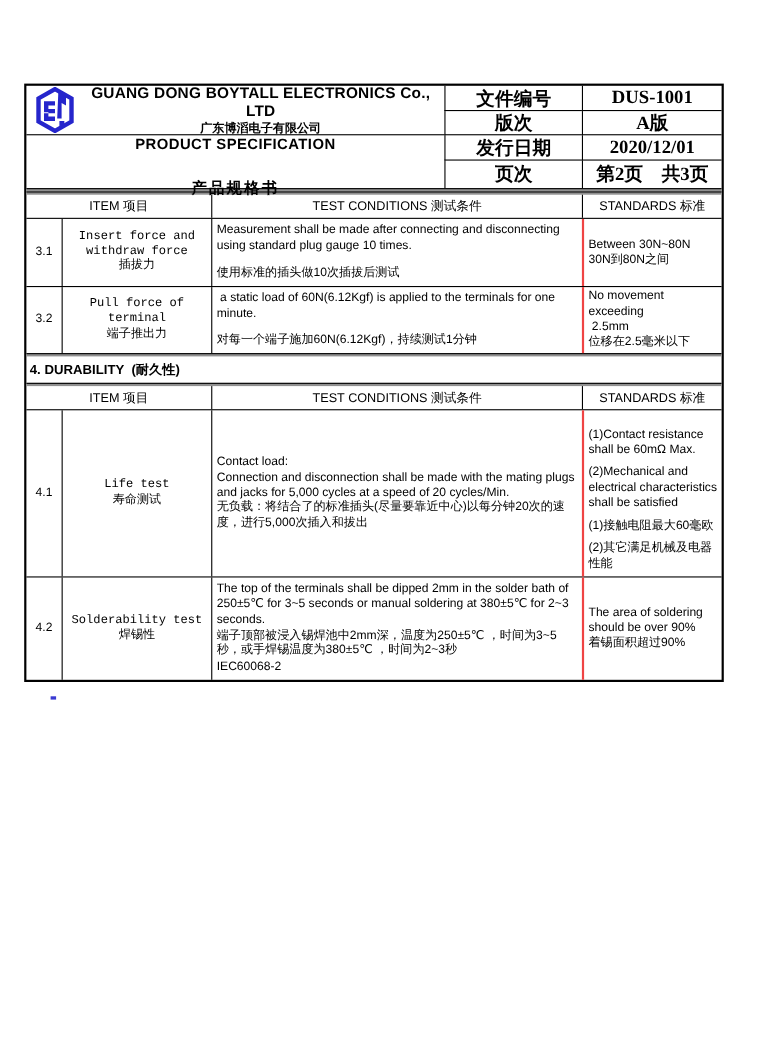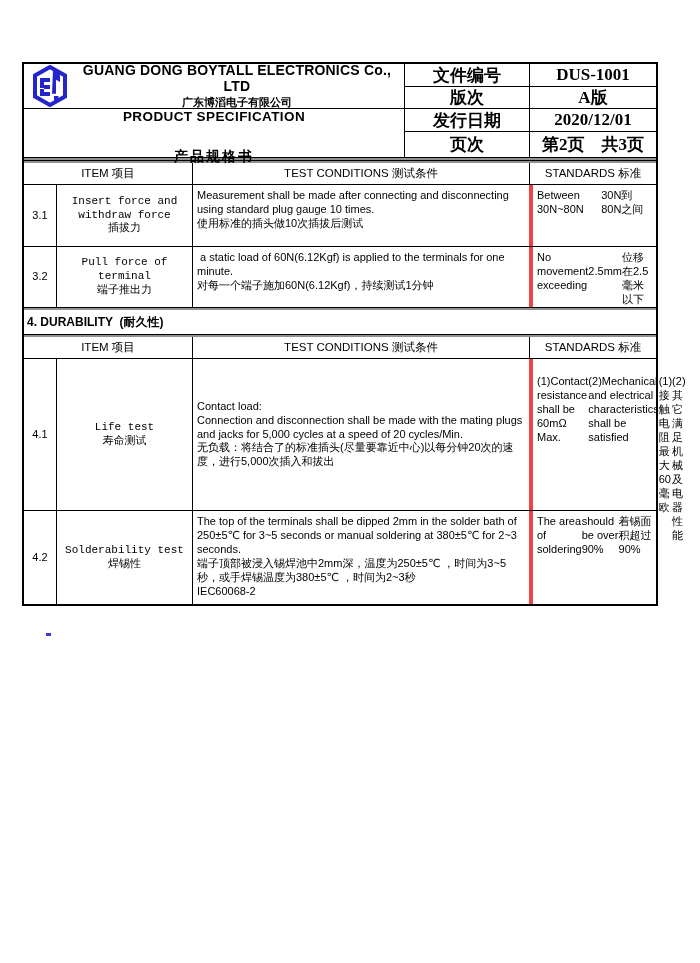--- a/index.html
+++ b/index.html
@@ -1,19 +1,19 @@
 <!DOCTYPE html>
 <html><head>
 <meta charset="utf-8">
 <style>
   * { margin:0; padding:0; box-sizing:border-box; }
   html,body { width:700px; height:963px; background:#ffffff; overflow:hidden; }
   body { font-family:"Liberation Sans","DejaVu Sans",sans-serif; color:#000; position:relative; }
 
-  .doc { position:absolute; left:22px; top:62px; width:636px; border:2px solid #000; background:#fff; }
+  .doc { position:absolute; left:22px; top:76px; width:636px; border:2px solid #000; background:#fff; }
 
   
   .header-grid { display:grid; grid-template-columns:380px 125px 127px; grid-template-rows:23px 22px 23px 25px; }
   .h-company { grid-area:1/1/3/2; border-bottom:1px solid #000; display:flex; align-items:center; padding-left:6px; }
   .h-title   { grid-area:3/1/5/2; display:flex; flex-direction:column; align-items:center; justify-content:flex-start;gap:22px; }
   .h-label, .h-value { border-left:1px solid #000; border-bottom:1px solid #000;
                        display:flex; align-items:center; justify-content:center;
                        font-weight:bold; font-size:17px; white-space:pre; }
   .h-value { font-size:17px;font-family:Liberation Serif, serif; }
   .row4 { border-bottom:none; }
@@ -38,23 +38,23 @@
   .hc-test { width:337px; border-left:1px solid #000; }
   .hc-std  { width:127px; border-left:1px solid #000; }
 
   .trow { display:flex; border-top:1px solid #000; }
   .cell { font-size:11px; line-height:1.27; }
   .c-num  { width:32px;  display:flex; align-items:center; justify-content:center; }
   .c-item { width:136px; border-left:1px solid #000; display:flex; flex-direction:column;
             align-items:center; justify-content:center; text-align:center; padding:2px 4px;font-family:Liberation Mono, monospace; }
   .c-test { width:337px; border-left:1px solid #000; padding:4px 4px; display:flex;
             flex-direction:column; }
-  .c-std  { width:127px; border-left:4px solid #ef4444; padding:4px 4px; display:flex;
-            flex-direction:row; }
-  .v-top { justify-content:flex-start; }
+  .c-std  { width:127px; border-left:2px solid #ef4444; padding:4px 4px; display:flex;
+            flex-direction:column; }
+  .v-top { justify-content:space-between; }
   .v-mid { justify-content:center; }
   .line { white-space:pre-wrap; }
 
   
   .artifact { position:absolute; left:46px; top:633px; width:5px; height:3px; background:#3a3ad2; }
 </style>
 </head>
 <body>
 
 <div class="doc">

